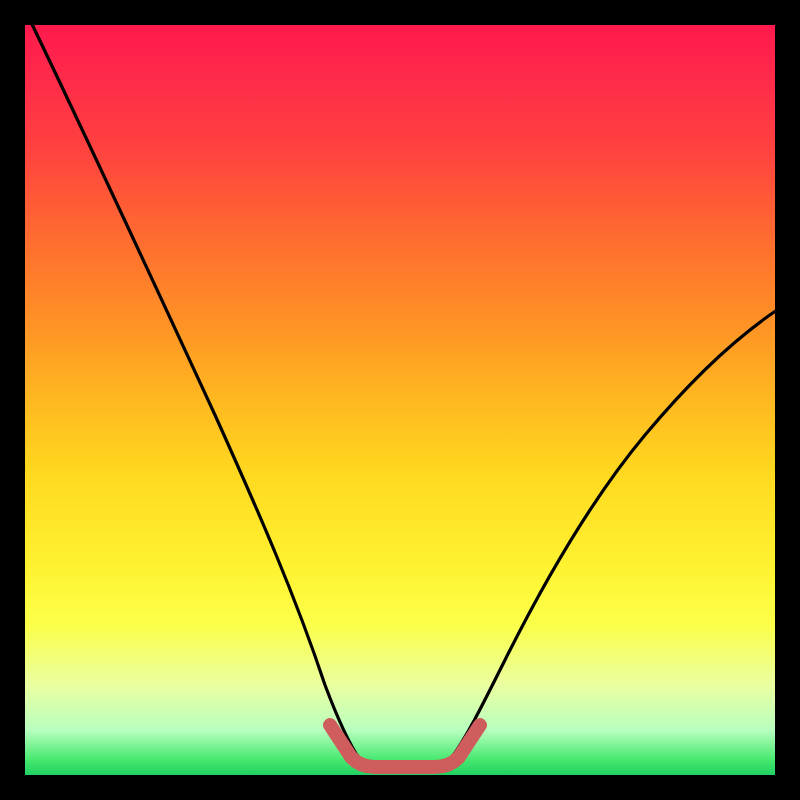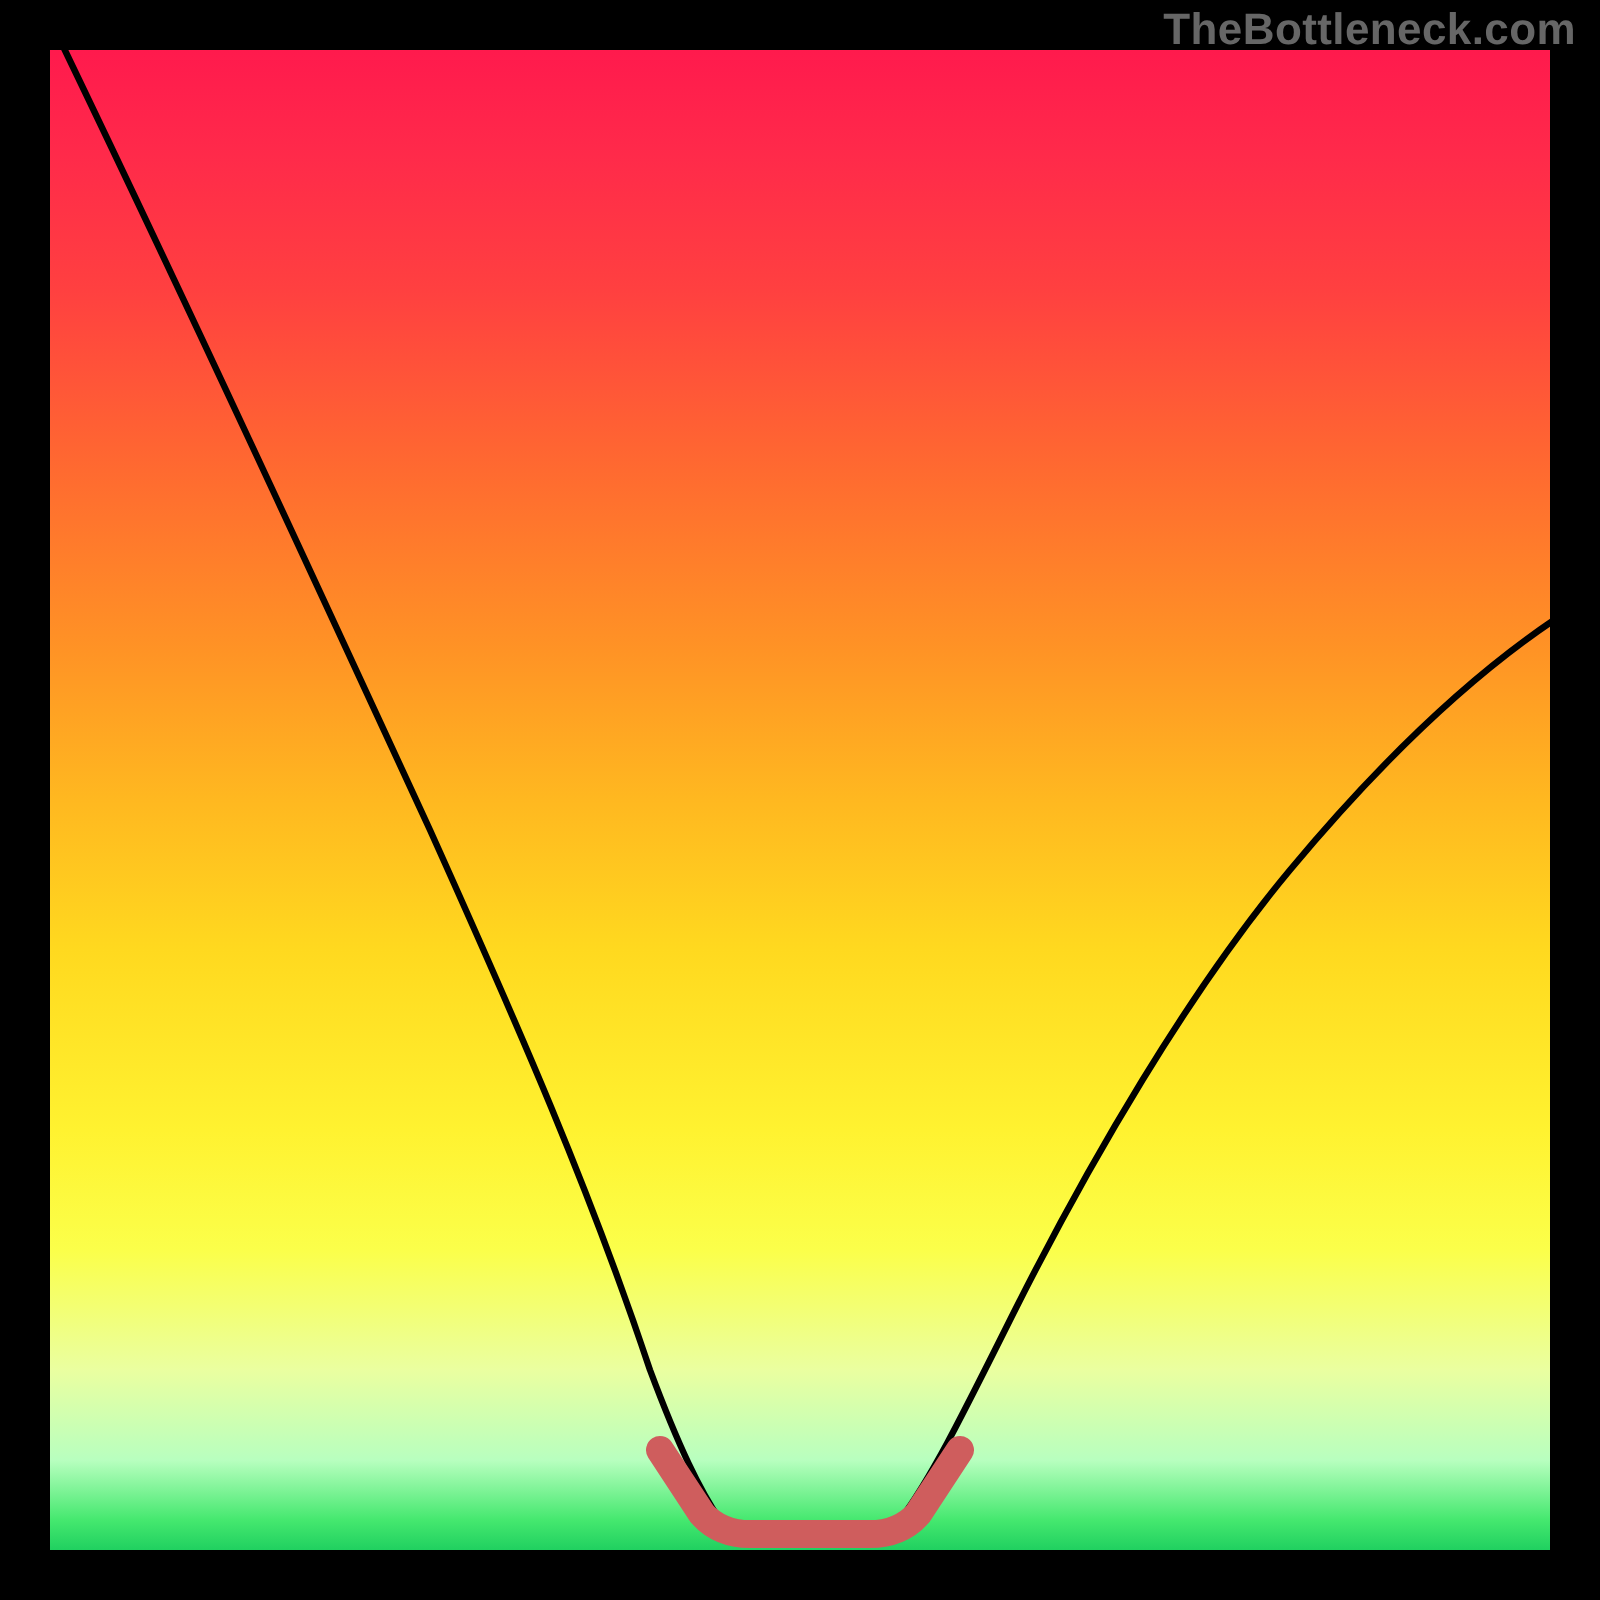--- a/index.html
+++ b/index.html
@@ -87,15 +87,14 @@
       <path d="M 305 700
                L 326 732
                Q 335 742, 350 742
                L 410 742
                Q 425 742, 434 732
                L 455 700" fill="none" stroke="#cf5d5d" stroke-width="14" stroke-linecap="round" stroke-linejoin="round"></path>
     </svg>
 
   </div>
 
-  <div class="watermark">TheBottleneck.com</div>
 
 </div>
 
 </body></html>

